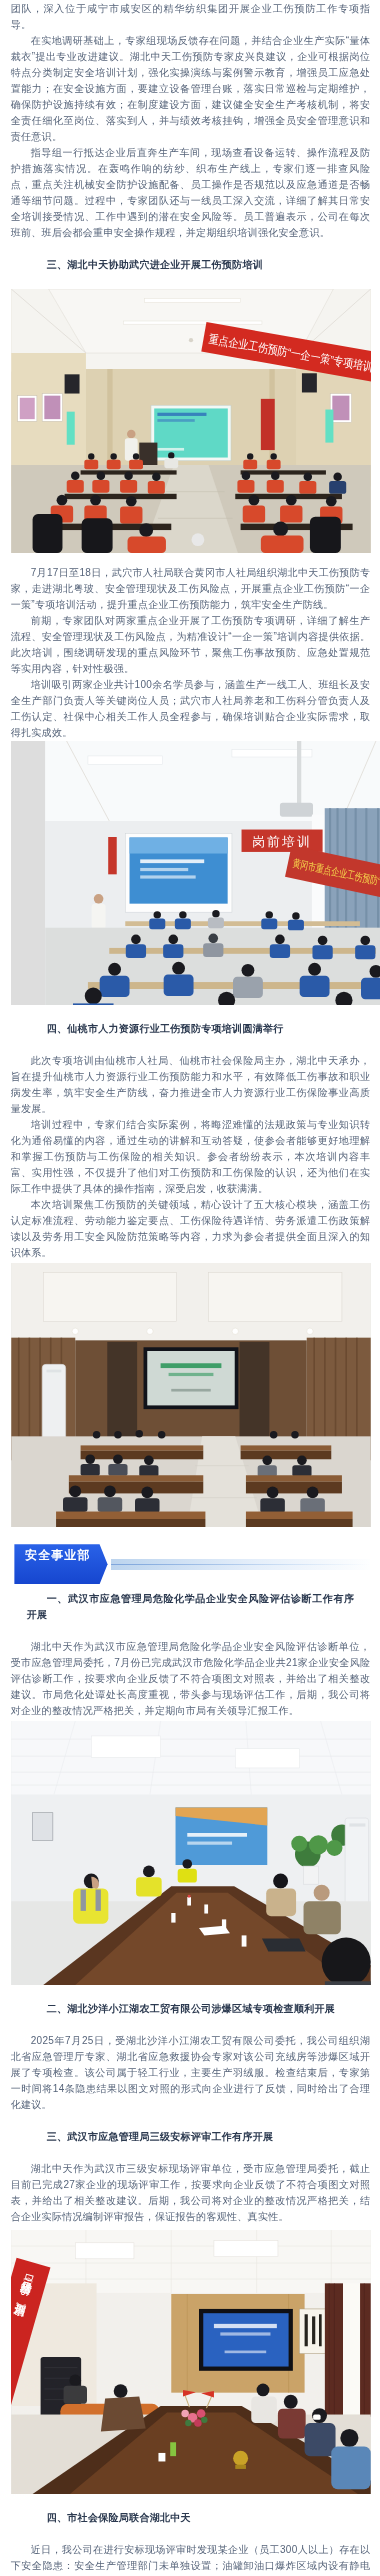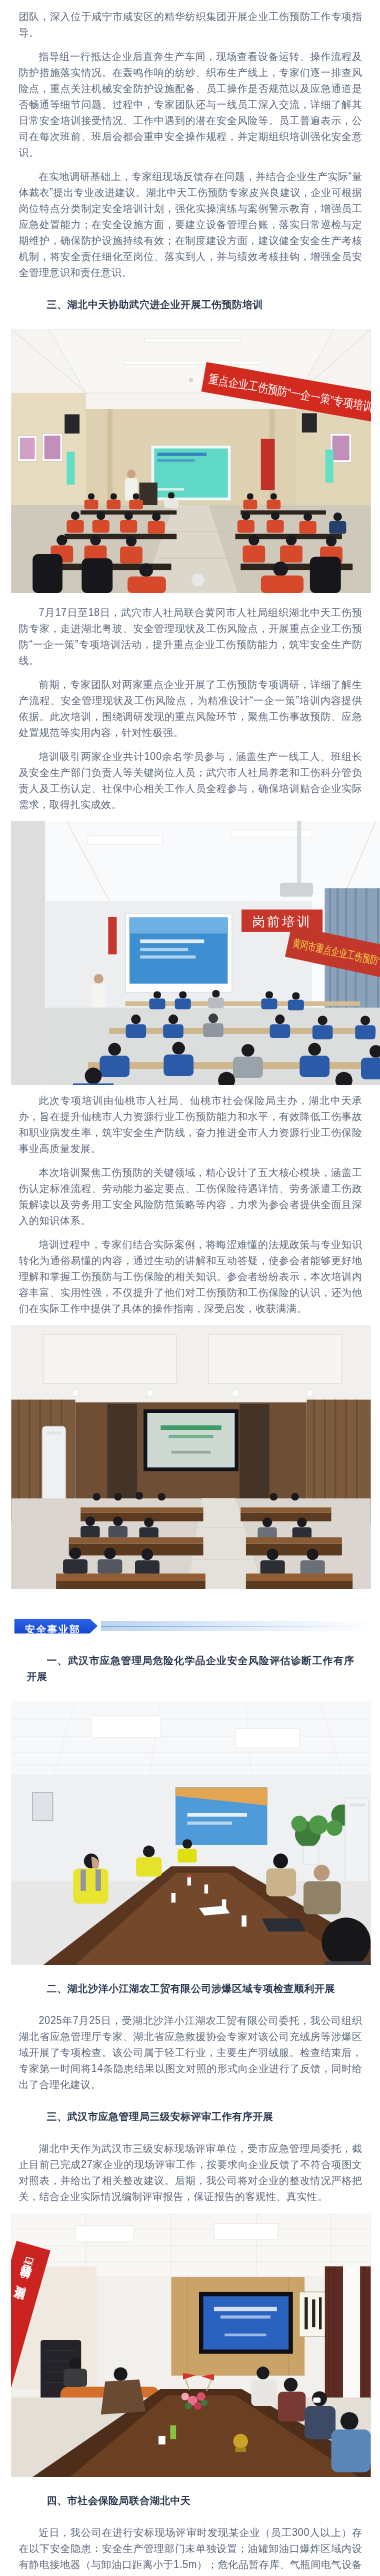--- a/index.html
+++ b/index.html
@@ -1,42 +1,42 @@
 <!DOCTYPE html>
 <html lang="zh" style="font-size:8.5px"><head>
 <meta charset="utf-8">
 <style>
   html,body{margin:0;padding:0;background:#ffffff;}
   body{width:381px;font-family:"Liberation Sans","DejaVu Sans",sans-serif;}
   .page{width:381px;height:2576px;overflow:hidden;background:#ffffff;}
   .content{padding:0.5px 10.7px 0 10.7px;}
-  p.body{margin:8px;font-size:10px;line-height:16px;color:#56647a;text-align:justify;text-indent:2em;letter-spacing:0.3px;word-break:break-all;}
+  p.body{margin:0;font-size:10px;line-height:16px;color:#56647a;text-align:justify;text-indent:2em;letter-spacing:0.3px;word-break:break-all;}
   p.cont{text-indent:0;}
   h2.sec{margin:16px;font-size:10px;line-height:16px;color:#2c3a50;font-weight:bold;text-indent:2em;letter-spacing:0.3px;text-align:justify;}
   .photo{display:block;width:360px;height:264px;margin:2.1px 0 12.8px 0;overflow:hidden;background:#ddd;}
   .photo svg{display:block;width:360px;height:264px;}
   .badge-row{display:flex;align-items:center;height:22.4px;margin:25.6px 0 7.5px 3.7px;}
-  .badge{background:linear-gradient(180deg,#2a62e8,#1646cf);color:#ffffff;font-size:10px;font-weight:bold;line-height:22.4px;height:15px;padding:0 17px 0 10.7px;letter-spacing:1.1px;
+  .badge{background:linear-gradient(180deg,#2a62e8,#1646cf);color:#ffffff;font-size:12px;font-weight:bold;line-height:22.4px;height:40px;padding:0 17px 0 10.7px;letter-spacing:1.1px;
          clip-path:polygon(0 0,calc(100% - 8px) 0,100% 50%,calc(100% - 8px) 100%,0 100%);}
   .badge-tail{flex:1;height:10.7px;margin-left:3.2px;position:relative;background:linear-gradient(90deg,#bcd4ee,#e4eefa 55%,#fdfeff);}
   .badge-tail::before{content:"";position:absolute;left:0;right:0;top:4.8px;height:1.1px;
          background:linear-gradient(90deg,#7fa6dc,rgba(160,195,235,.35) 70%,rgba(255,255,255,0));}
   
   .hd{fill:#1a1a1f;} .sk{fill:#c9a183;} .redt{fill:#d7492b;} .bluet{fill:#2a5aa8;}
   .chair{fill:#17171b;} .deskd{fill:#2c241d;} .ln{stroke:#dedbd4;stroke-width:1.5;fill:none;}
 </style>
 </head>
 <body>
 
 <div class="page">
   <div class="content">
 
     <p class="body cont">团队，深入位于咸宁市咸安区的精华纺织集团开展企业工伤预防工作专项指导。</p>
+    <p class="body">在实地调研基础上，专家组现场反馈存在问题，并结合企业生产实际“量体裁衣”提出专业改进建议。湖北中天工伤预防专家皮兴良建议，企业可根据岗位特点分类制定安全培训计划，强化实操演练与案例警示教育，增强员工应急处置能力；在安全设施方面，要建立设备管理台账，落实日常巡检与定期维护，确保防护设施持续有效；在制度建设方面，建议健全安全生产考核机制，将安全责任细化至岗位、落实到人，并与绩效考核挂钩，增强全员安全管理意识和责任意识。</p>
     <p class="body">指导组一行抵达企业后直奔生产车间，现场查看设备运转、操作流程及防护措施落实情况。在轰鸣作响的纺纱、织布生产线上，专家们逐一排查风险点，重点关注机械安全防护设施配备、员工操作是否规范以及应急通道是否畅通等细节问题。过程中，专家团队还与一线员工深入交流，详细了解其日常安全培训接受情况、工作中遇到的潜在安全风险等。员工普遍表示，公司在每次班前、班后会都会重申安全操作规程，并定期组织培训强化安全意识。</p>
-    <p class="body">在实地调研基础上，专家组现场反馈存在问题，并结合企业生产实际“量体裁衣”提出专业改进建议。湖北中天工伤预防专家皮兴良建议，企业可根据岗位特点分类制定安全培训计划，强化实操演练与案例警示教育，增强员工应急处置能力；在安全设施方面，要建立设备管理台账，落实日常巡检与定期维护，确保防护设施持续有效；在制度建设方面，建议健全安全生产考核机制，将安全责任细化至岗位、落实到人，并与绩效考核挂钩，增强全员安全管理意识和责任意识。</p>
 
     <h2 class="sec">三、湖北中天协助武穴进企业开展工伤预防培训</h2>
 
     <div class="photo">
       <svg viewBox="0 0 674 495">
         <rect width="674" height="495" fill="#e9e2d0"></rect>
         <g>
           <rect width="674" height="155" fill="#f5f4f0"></rect>
           <polygon points="70,0 604,0 540,120 140,120" fill="#f8f7f4" stroke="#dedbd4"></polygon>
           <line class="ln" x1="0" y1="0" x2="140" y2="120"></line>
@@ -225,23 +225,24 @@
           <circle class="hd" cx="620" cy="432" r="12"></circle>
             <rect class="bluet" x="592" y="444" width="56" height="40" rx="8"></rect>
           <circle class="hd" cx="90" cy="478" r="16"></circle>
             <rect class="bluet" x="52" y="492" width="76" height="3"></rect>
           <circle class="hd" cx="340" cy="486" r="16"></circle>
             <circle class="hd" cx="560" cy="486" r="16"></circle>
         </g>
       </svg>
     </div>
 
+    <h2 class="sec">四、仙桃市人力资源行业工伤预防专项培训圆满举行</h2>
     <p class="body">此次专项培训由仙桃市人社局、仙桃市社会保险局主办，湖北中天承办，旨在提升仙桃市人力资源行业工伤预防能力和水平，有效降低工伤事故和职业病发生率，筑牢安全生产防线，奋力推进全市人力资源行业工伤保险事业高质量发展。</p>
+    <p class="body">培训过程中，专家们结合实际案例，将晦涩难懂的法规政策与专业知识转化为通俗易懂的内容，通过生动的讲解和互动答疑，使参会者能够更好地理解和掌握工伤预防与工伤保险的相关知识。参会者纷纷表示，本次培训内容丰富、实用性强，不仅提升了他们对工伤预防和工伤保险的认识，还为他们在实际工作中提供了具体的操作指南，深受启发，收获满满。</p>
     <p class="body">本次培训聚焦工伤预防的关键领域，精心设计了五大核心模块，涵盖工伤认定标准流程、劳动能力鉴定要点、工伤保险待遇详情、劳务派遣工伤政策解读以及劳务用工安全风险防范策略等内容，力求为参会者提供全面且深入的知识体系。</p>
-    <p class="body">培训过程中，专家们结合实际案例，将晦涩难懂的法规政策与专业知识转化为通俗易懂的内容，通过生动的讲解和互动答疑，使参会者能够更好地理解和掌握工伤预防与工伤保险的相关知识。参会者纷纷表示，本次培训内容丰富、实用性强，不仅提升了他们对工伤预防和工伤保险的认识，还为他们在实际工作中提供了具体的操作指南，深受启发，收获满满。</p>
 
     <div class="photo">
       <svg viewBox="0 0 674 495">
         <rect width="674" height="495" fill="#ece9e4"></rect>
         <g>
           <rect width="674" height="165" fill="#f2f0ec"></rect>
           <rect x="60" y="18" width="250" height="92" fill="#f7f5f1" stroke="#dcd8d0"></rect>
           <rect x="370" y="18" width="250" height="92" fill="#f7f5f1" stroke="#dcd8d0"></rect>
           <circle cx="120" cy="128" r="6" fill="#ffffff" stroke="#e2ded4"></circle>
             <circle cx="260" cy="128" r="6" fill="#ffffff" stroke="#e2ded4"></circle>
@@ -311,20 +312,21 @@
         </g>
       </svg>
     </div>
 
     <div class="badge-row">
       <div class="badge">安全事业部</div>
       <div class="badge-tail"></div>
     </div>
 
     <h2 class="sec">一、武汉市应急管理局危险化学品企业安全风险评估诊断工作有序开展</h2>
+    <p class="body">湖北中天作为武汉市应急管理局危险化学品企业安全风险评估诊断单位，受市应急管理局委托，7月份已完成武汉市危险化学品企业共21家企业安全风险评估诊断工作，按要求向企业反馈了不符合项图文对照表，并给出了相关整改建议。市局危化处谭处长高度重视，带头参与现场评估工作，后期，我公司将对企业的整改情况严格把关，并定期向市局有关领导汇报工作。</p>
 
     <div class="photo">
       <svg viewBox="0 0 674 495">
         <rect width="674" height="495" fill="#f3f4f6"></rect>
         <g>
           <rect width="674" height="138" fill="#f7f8fa"></rect>
           <path d="M0,34 h674 M0,66 h674 M0,96 h674 M0,120 h674" stroke="#e4e6e9" fill="none"></path>
           <path d="M120,0 L80,138 M280,0 L260,138 M440,0 L450,138 M580,0 L620,138" stroke="#e9ebee" fill="none"></path>
           <rect x="150" y="28" width="130" height="40" fill="#ffffff" stroke="#e6e8eb"></rect>
           <rect x="420" y="52" width="120" height="36" fill="#ffffff" stroke="#e6e8eb"></rect>

